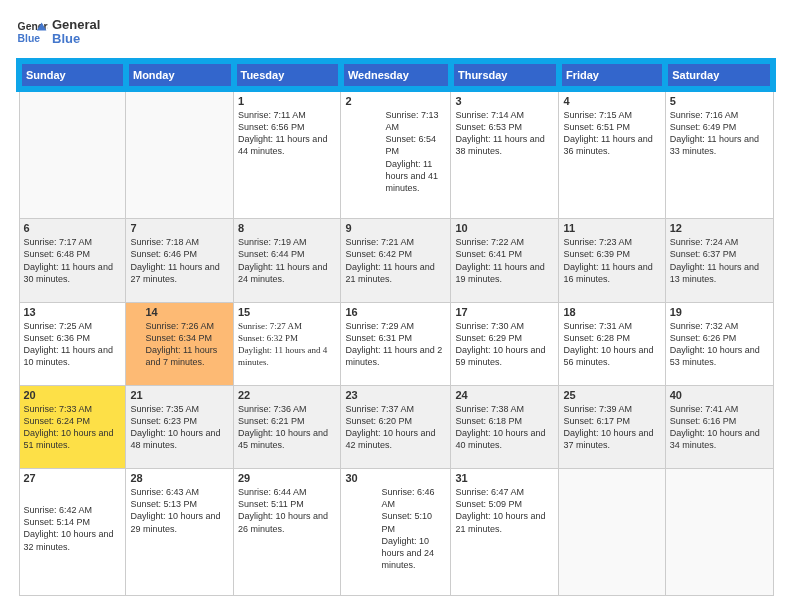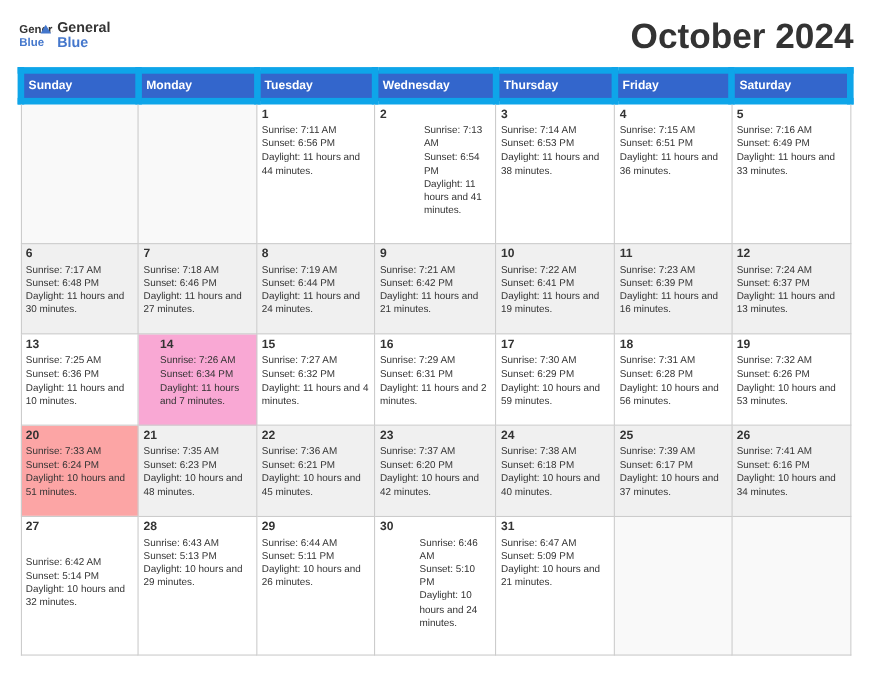--- a/index.html
+++ b/index.html
@@ -97,21 +97,20 @@
         <text x="2" y="18" font-size="13" font-weight="bold" fill="#333" font-family="Arial">General</text>
         <text x="2" y="32" font-size="13" font-weight="bold" fill="#4477cc" font-family="Arial">Blue</text>
         <polygon points="38,8 32,18 44,18" fill="#4477cc" transform="translate(-6, 0)"></polygon>
       </svg>
       <div style="display:flex;flex-direction:column;line-height:1.1;">
         <span style="font-size:13px;font-weight:bold;color:#333;">General</span>
         <span style="font-size:13px;font-weight:bold;color:#4477cc;">Blue</span>
       </div>
     </div>
     <div class="title-block">
-      <div class="month-title">October 2024</div>
     </div>
   </div>
 
   <table class="calendar">
     <thead>
       <tr>
         <th>Sunday</th>
         <th>Monday</th>
         <th>Tuesday</th>
         <th>Wednesday</th>
@@ -199,29 +198,29 @@
 Daylight: 11 hours and 13 minutes.</div>
           </td>
         </tr>
         <tr>
           <td style="background: rgb(255, 255, 255);">
             <span class="day-number">13</span>
             <div class="day-info" style="white-space: pre-line;">Sunrise: 7:25 AM
 Sunset: 6:36 PM
 Daylight: 11 hours and 10 minutes.</div>
           </td>
-          <td style="background: #f9a8d4; padding-left: 19px;">
+          <td style="background: #fdba74; padding-left: 19px;">
             <span class="day-number">14</span>
             <div class="day-info" style="white-space: pre-line;">Sunrise: 7:26 AM
 Sunset: 6:34 PM
 Daylight: 11 hours and 7 minutes.</div>
           </td>
           <td style="background: rgb(255, 255, 255);">
             <span class="day-number">15</span>
-            <div class="day-info" style="white-space: pre-line;">Sunrise: 7:27 AM
+            <div class="day-info" style="white-space: pre-line; font-family: Liberation Serif, serif;">Sunrise: 7:27 AM
 Sunset: 6:32 PM
 Daylight: 11 hours and 4 minutes.</div>
           </td>
           <td style="background: rgb(255, 255, 255);">
             <span class="day-number">16</span>
             <div class="day-info" style="white-space: pre-line;">Sunrise: 7:29 AM
 Sunset: 6:31 PM
 Daylight: 11 hours and 2 minutes.</div>
           </td>
           <td style="background: rgb(255, 255, 255);">
@@ -237,21 +236,21 @@
 Daylight: 10 hours and 56 minutes.</div>
           </td>
           <td style="background: rgb(255, 255, 255);">
             <span class="day-number">19</span>
             <div class="day-info" style="white-space: pre-line;">Sunrise: 7:32 AM
 Sunset: 6:26 PM
 Daylight: 10 hours and 53 minutes.</div>
           </td>
         </tr>
         <tr>
-          <td style="background: #fca5a5; margin-top: 25px;">
+          <td style="background: #fde047; margin-top: 25px;">
             <span class="day-number">20</span>
             <div class="day-info" style="white-space: pre-line;">Sunrise: 7:33 AM
 Sunset: 6:24 PM
 Daylight: 10 hours and 51 minutes.</div>
           </td>
           <td style="background: rgb(240, 240, 240);">
             <span class="day-number">21</span>
             <div class="day-info" style="white-space: pre-line;">Sunrise: 7:35 AM
 Sunset: 6:23 PM
 Daylight: 10 hours and 48 minutes.</div>
@@ -274,21 +273,21 @@
 Sunset: 6:18 PM
 Daylight: 10 hours and 40 minutes.</div>
           </td>
           <td style="background: rgb(240, 240, 240);">
             <span class="day-number">25</span>
             <div class="day-info" style="white-space: pre-line;">Sunrise: 7:39 AM
 Sunset: 6:17 PM
 Daylight: 10 hours and 37 minutes.</div>
           </td>
           <td style="background: rgb(240, 240, 240);">
-            <span class="day-number">26</span>
+            <span class="day-number">40</span>
             <div class="day-info" style="white-space: pre-line;">Sunrise: 7:41 AM
 Sunset: 6:16 PM
 Daylight: 10 hours and 34 minutes.</div>
           </td>
         </tr>
         <tr>
           <td style="background: rgb(255, 255, 255);">
             <span class="day-number">27</span>
             <div class="day-info" style="white-space: pre-line; margin-top: 20px;">Sunrise: 6:42 AM
 Sunset: 5:14 PM

